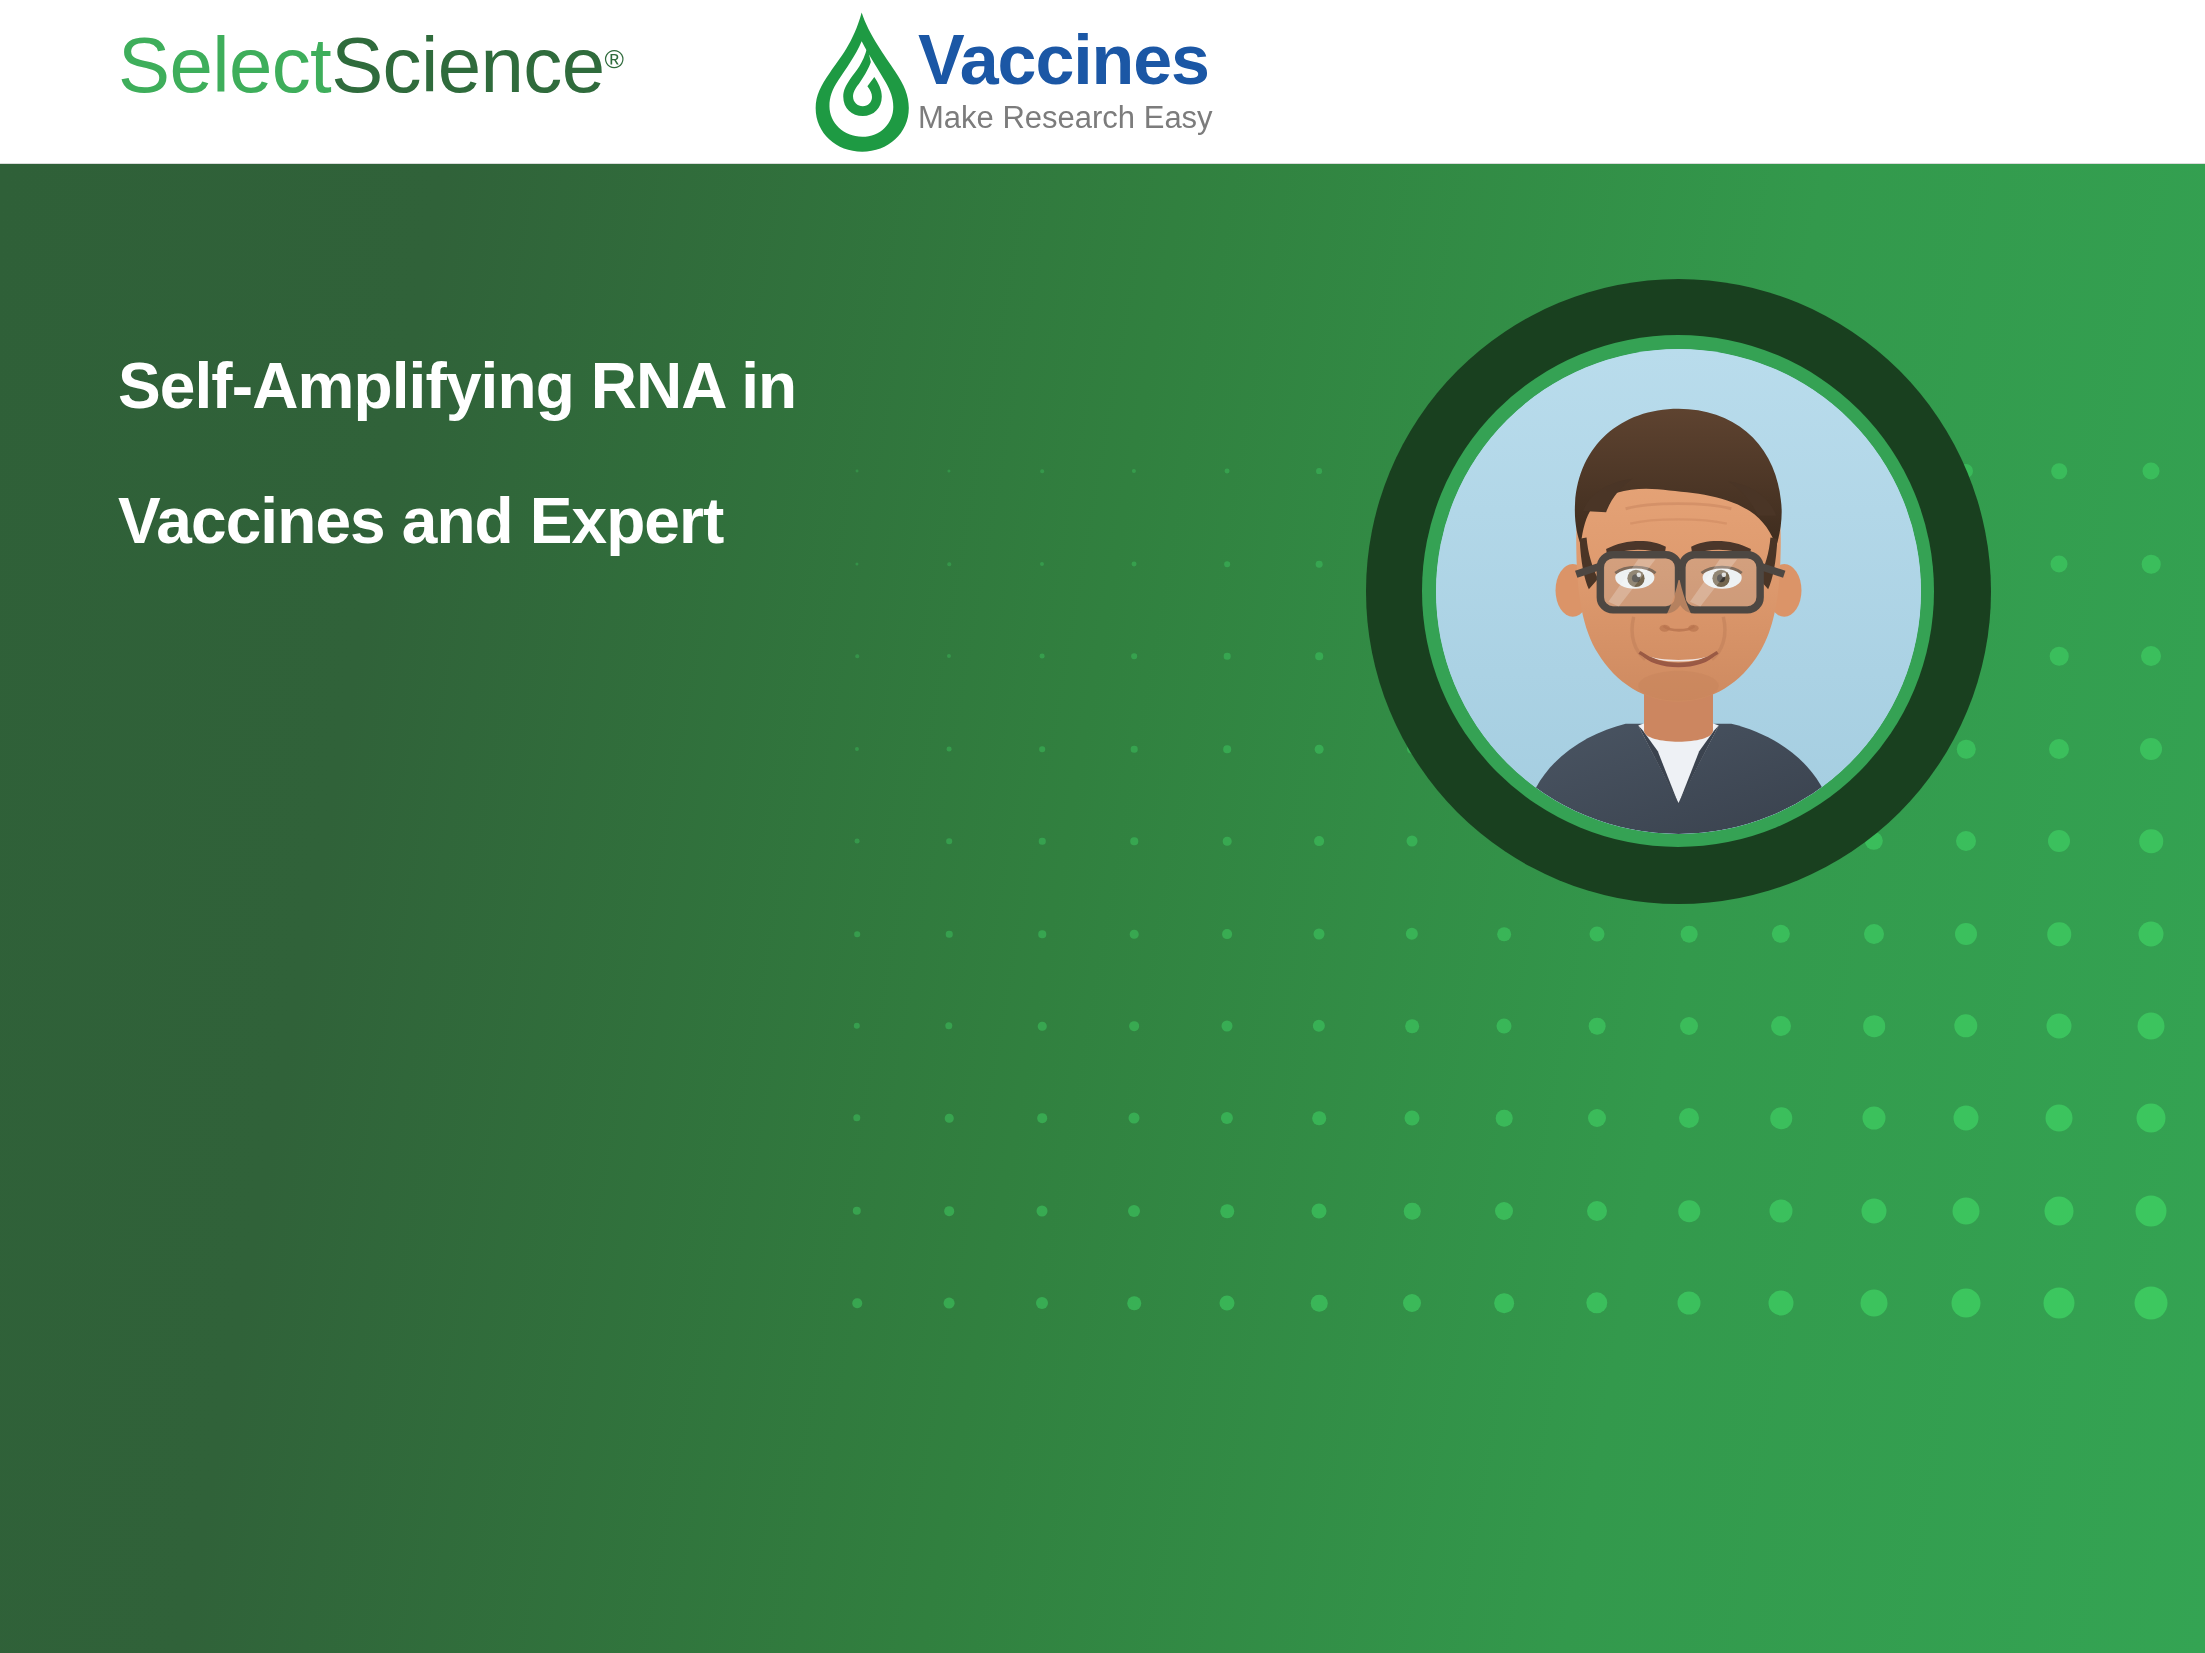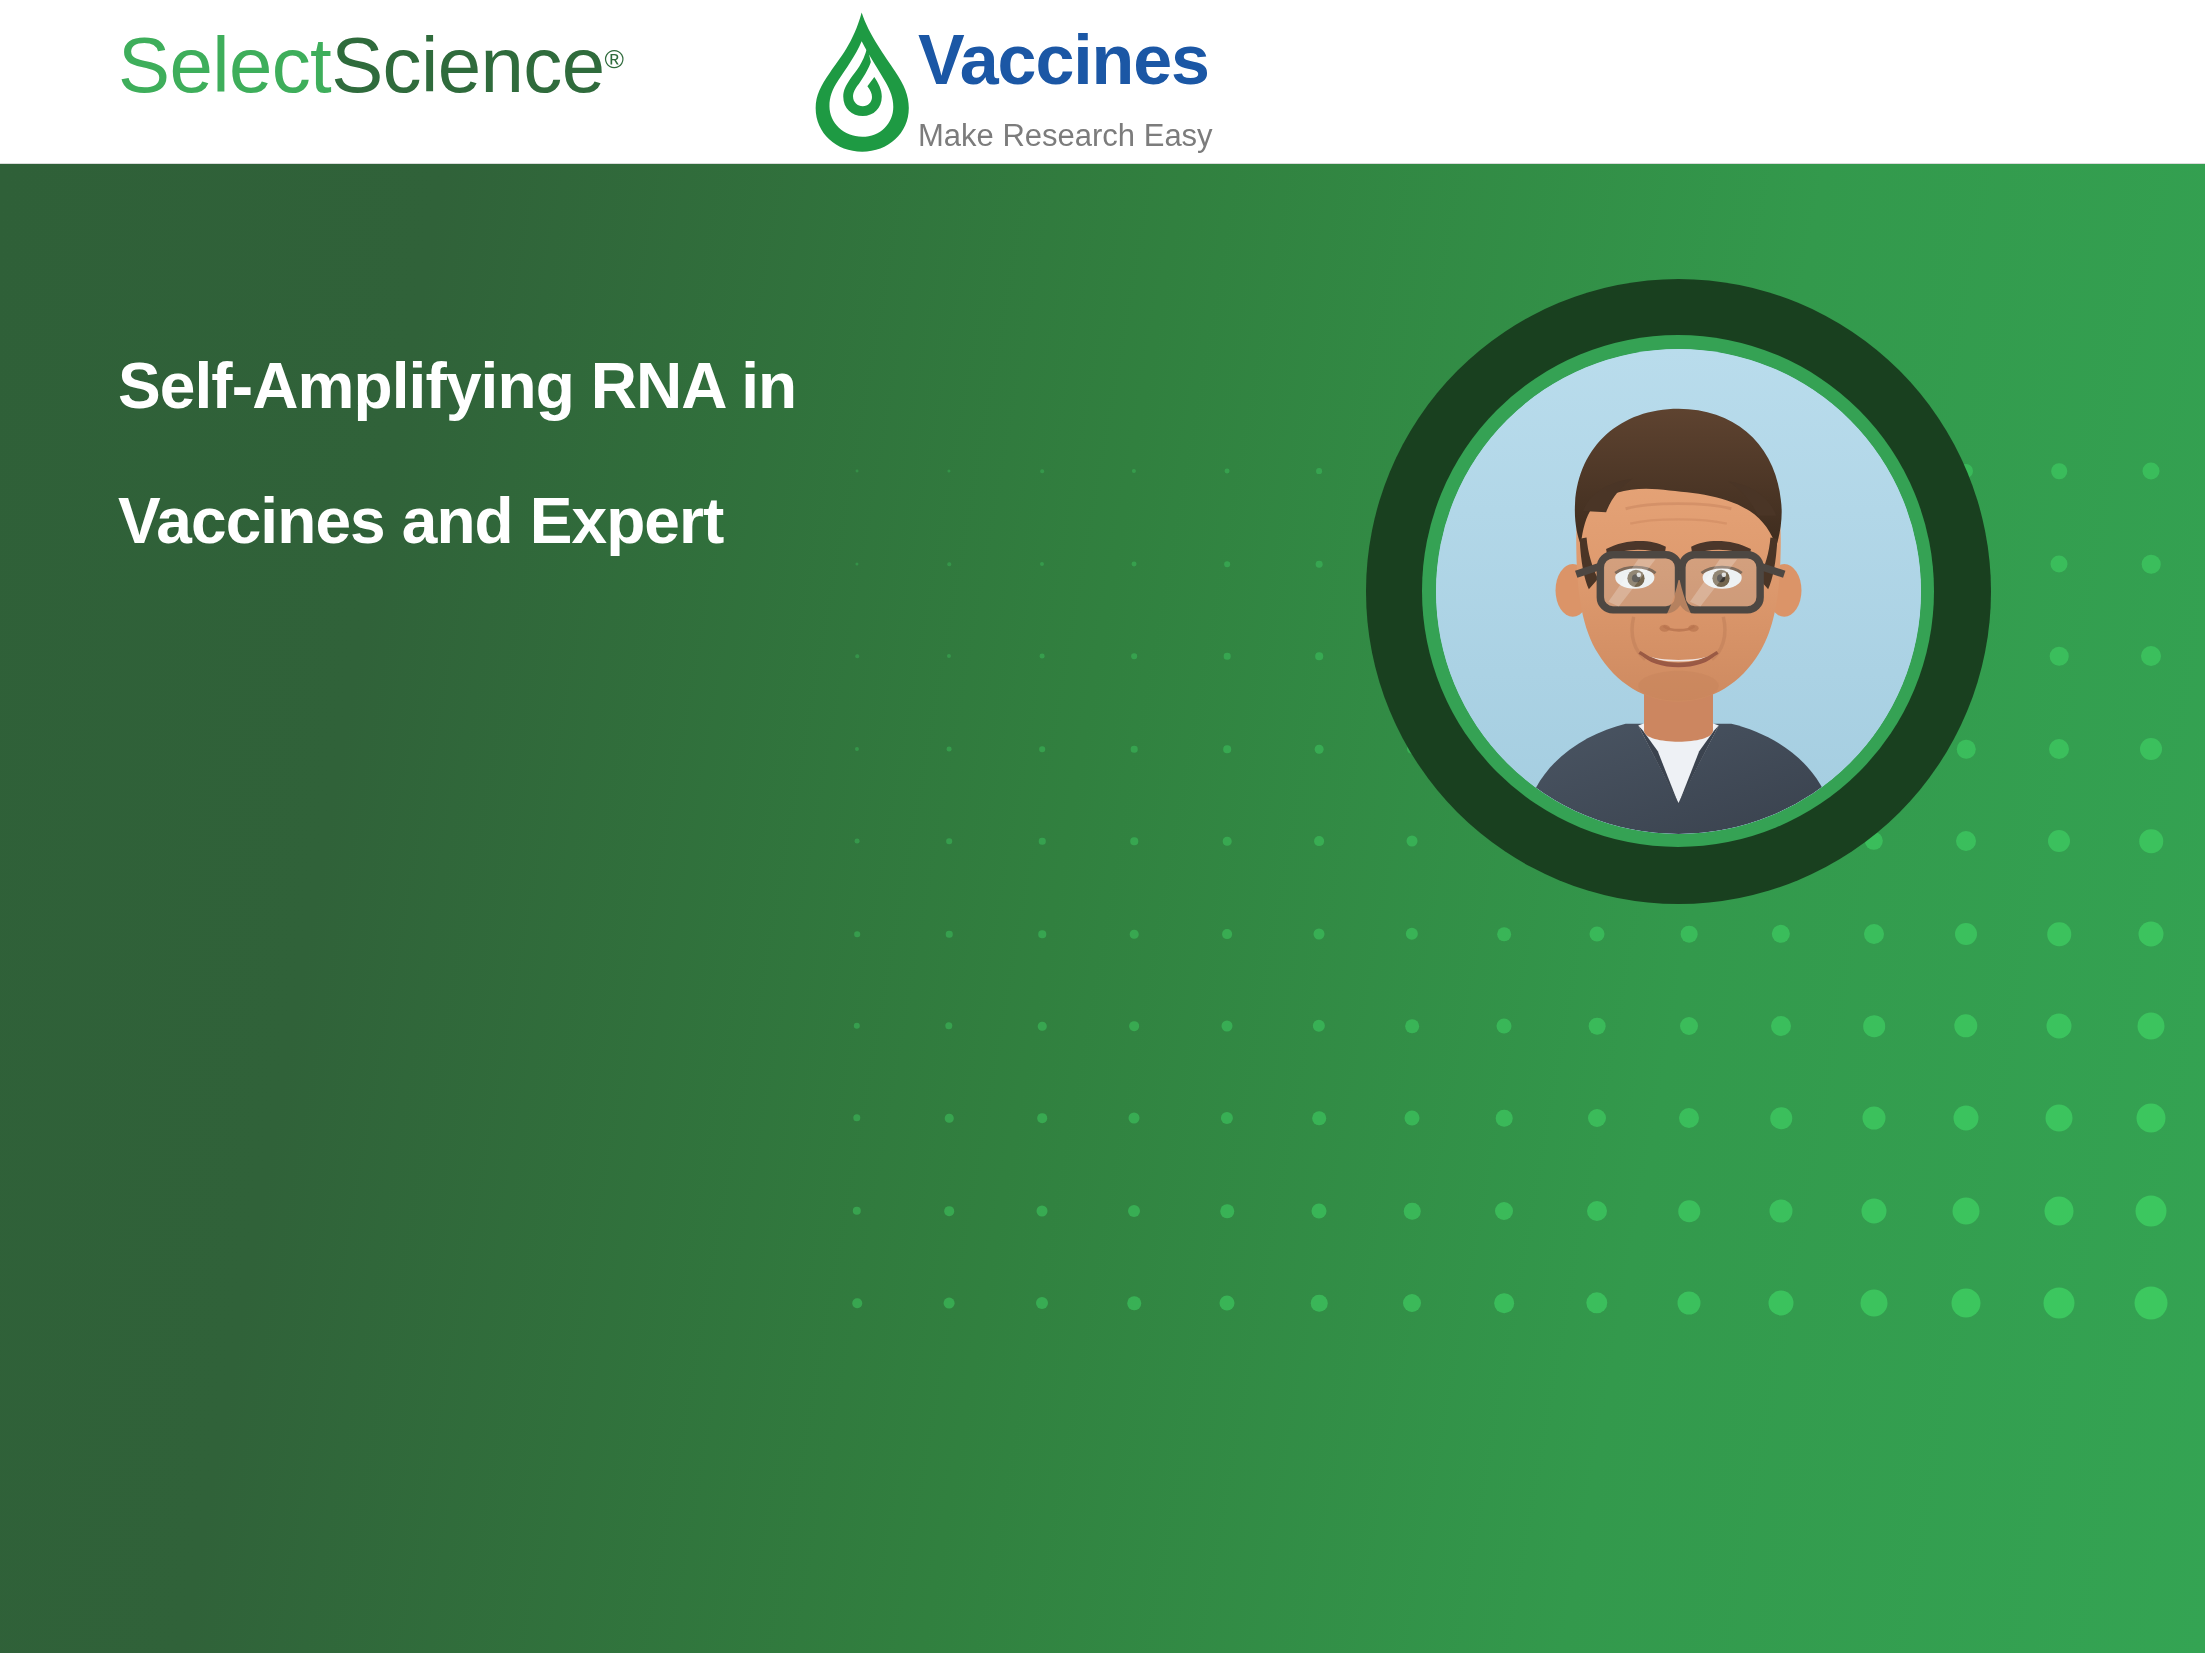--- a/index.html
+++ b/index.html
@@ -99,21 +99,21 @@
     line-height: 77px;
     letter-spacing: -1.1px;
     white-space: nowrap;
   }
   .gs-tag {
     font-family: "Liberation Sans", sans-serif;
     font-size: 31px;
     font-weight: 400;
     color: #7c7c7c;
     letter-spacing: 0px;
-    margin-top: 19px;
+    margin-top: 1px;
     white-space: nowrap;
   }
 
   
   .body-area {
     position: absolute;
     left: 0;
     top: 164px;
     width: 2205px;
     height: 1490px;

